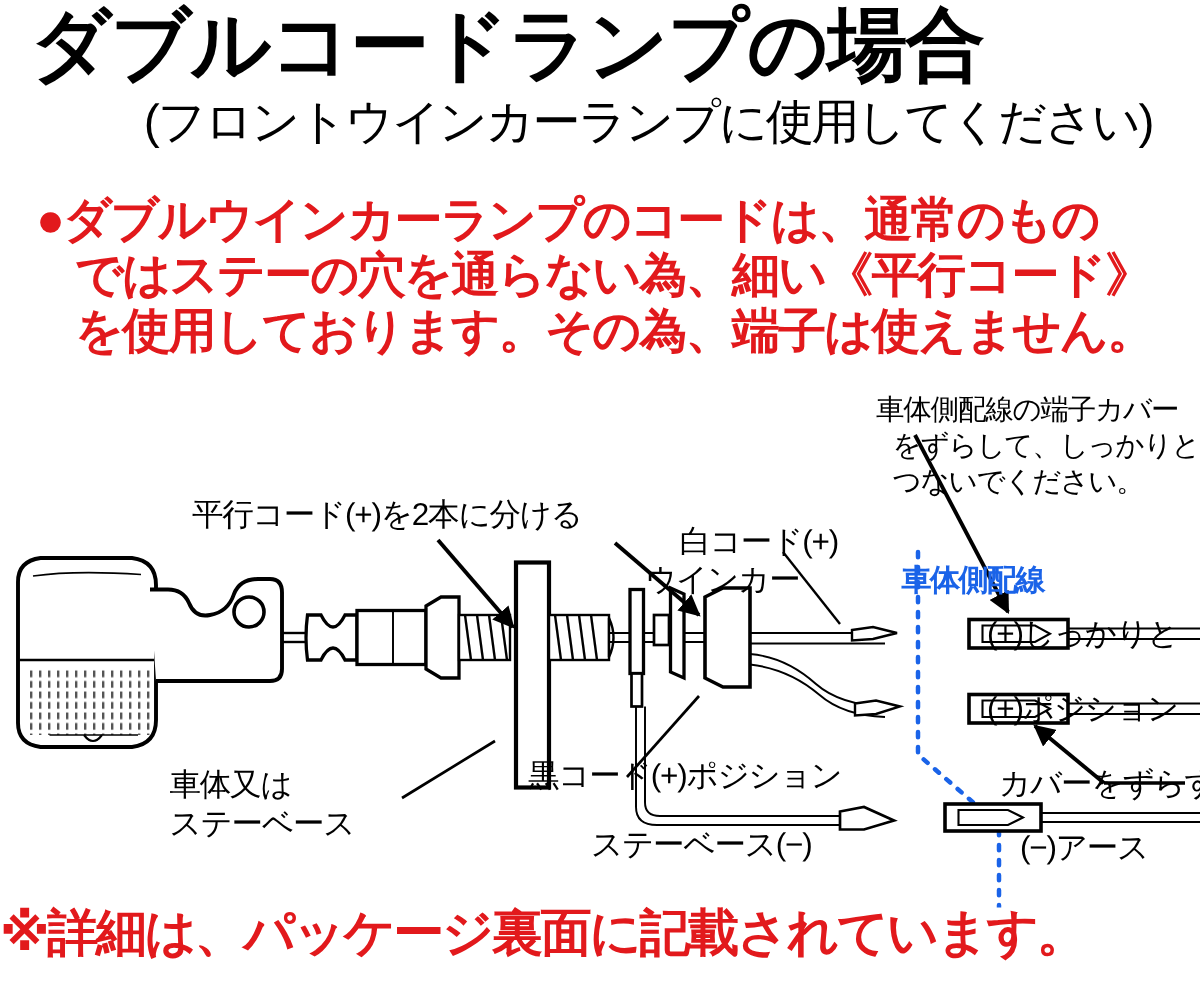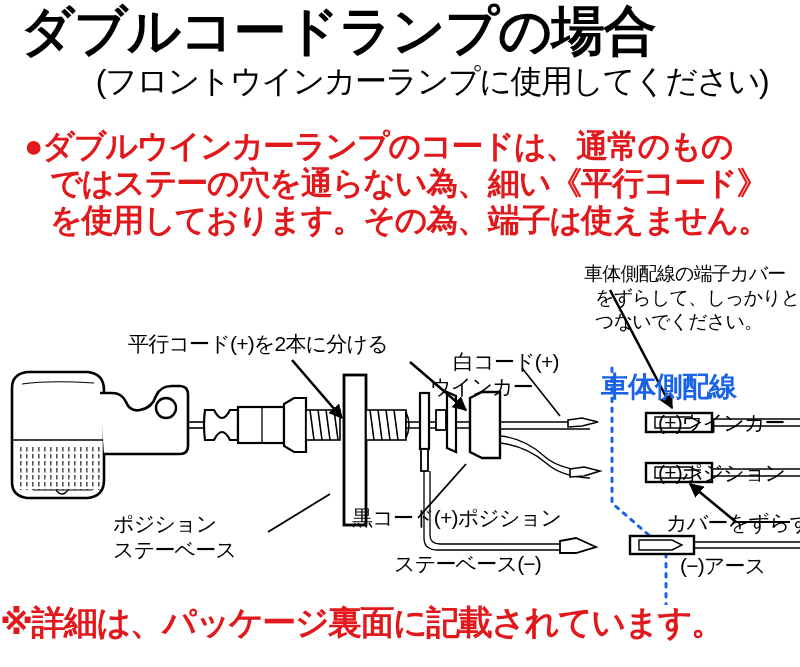--- a/index.html
+++ b/index.html
@@ -46,21 +46,21 @@
   #diagram{left:0;top:250px;width:800px;height:355px;}
   #diagram svg{display:block;}
 
   
   .dlabel{
     font-size:21px;line-height:25px;color:#000;font-weight:normal;
     letter-spacing:-0.8px;
   }
   .dlabel.sm{font-size:19px;line-height:23px;}
   .blue-head{
-    color:#1A63E8;font-size:28px;line-height:30px;font-weight:bold;
+    color:#1A63E8;font-size:20px;line-height:30px;font-weight:bold;
     letter-spacing:-1px;
   }
 </style>
 </head>
 <body>
 
 <div class="abs nowrap" id="title">ダブルコードランプの場合</div>
 <div class="abs nowrap" id="subtitle">(フロントウインカーランプに使用してください)</div>
 
 <div class="abs" id="redbody">
@@ -199,34 +199,34 @@
       <line x1="736" y1="272" x2="690" y2="234" stroke="#000" stroke-width="2.6" marker-end="url(#arrow)"></line>
       <line x1="736" y1="272" x2="790" y2="272" stroke="#000" stroke-width="2.2"></line>
 
       <line x1="712" y1="172" x2="800" y2="172" stroke="#000" stroke-width="0"></line>
     </g>
   </svg>
 </div>
 
 <div class="abs dlabel nowrap" style="left:128px;top:331px;">平行コード(+)を2本に分ける</div>
 
-<div class="abs dlabel nowrap" style="left:113px;top:511px;">ポジション</div>
+<div class="abs dlabel nowrap" style="left:113px;top:511px;">車体又は</div>
 <div class="abs dlabel nowrap" style="left:113px;top:537px;">ステーベース</div>
 
 <div class="abs dlabel nowrap" style="left:420px;top:349px;margin-left:33px;">白コード(+)</div>
 <div class="abs dlabel nowrap" style="left:430px;top:374px;">ウインカー</div>
 
 <div class="abs dlabel nowrap" style="left:352px;top:505px;">黒コード(+)ポジション</div>
 
 <div class="abs dlabel nowrap" style="left:394px;top:551px;">ステーベース(−)</div>
 
 <div class="abs dlabel sm nowrap" style="left:584px;top:262px;">車体側配線の端子カバー</div>
 <div class="abs dlabel sm nowrap" style="left:595px;top:286px;">をずらして、しっかりと</div>
 <div class="abs dlabel sm nowrap" style="left:595px;top:310px;text-align:center;">つないでください。</div>
 
 <div class="abs blue-head nowrap" style="left:601px;top:372px;">車体側配線</div>
 
-<div class="abs dlabel nowrap" style="left:658px;top:410px;">(+)ウインカー</div>
+<div class="abs dlabel nowrap" style="left:658px;top:410px;">(+)しっかりと</div>
 <div class="abs dlabel nowrap" style="left:658px;top:460px;">(+)ポジション</div>
 <div class="abs dlabel nowrap" style="left:666px;top:510px;">カバーをずらす</div>
 <div class="abs dlabel nowrap" style="left:636px;top:553px;margin-left:44px;">(−)アース</div>
 
 <div class="abs nowrap" id="rednote">※詳細は、パッケージ裏面に記載されています。</div>
 
 </body></html>

